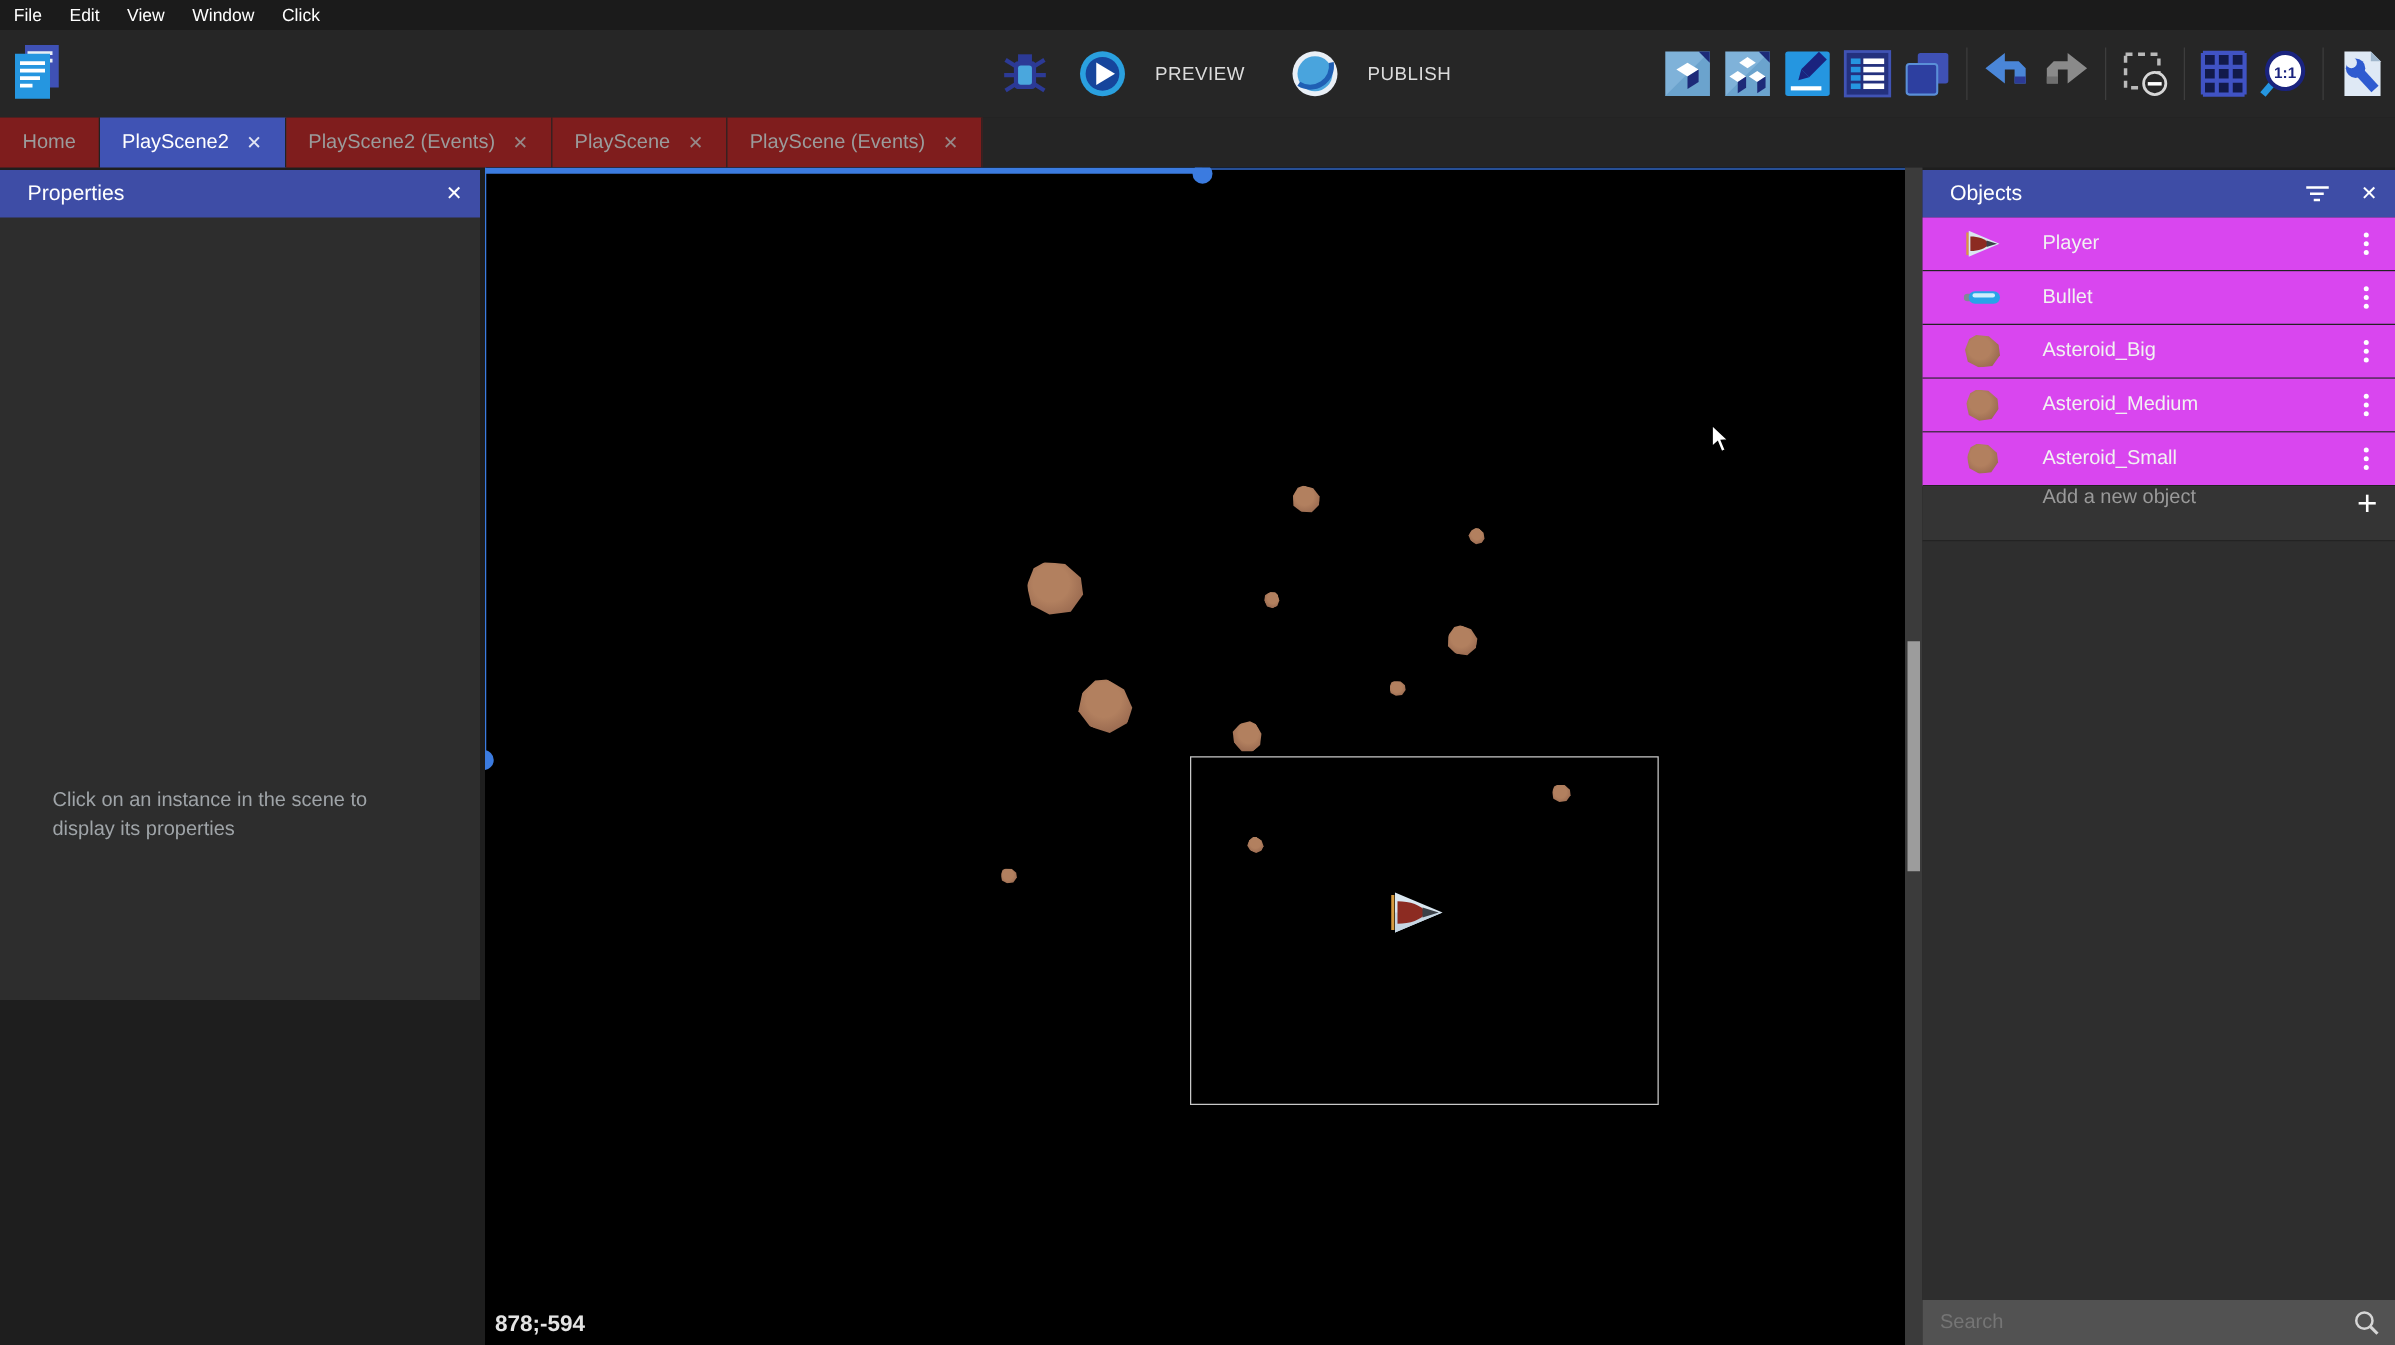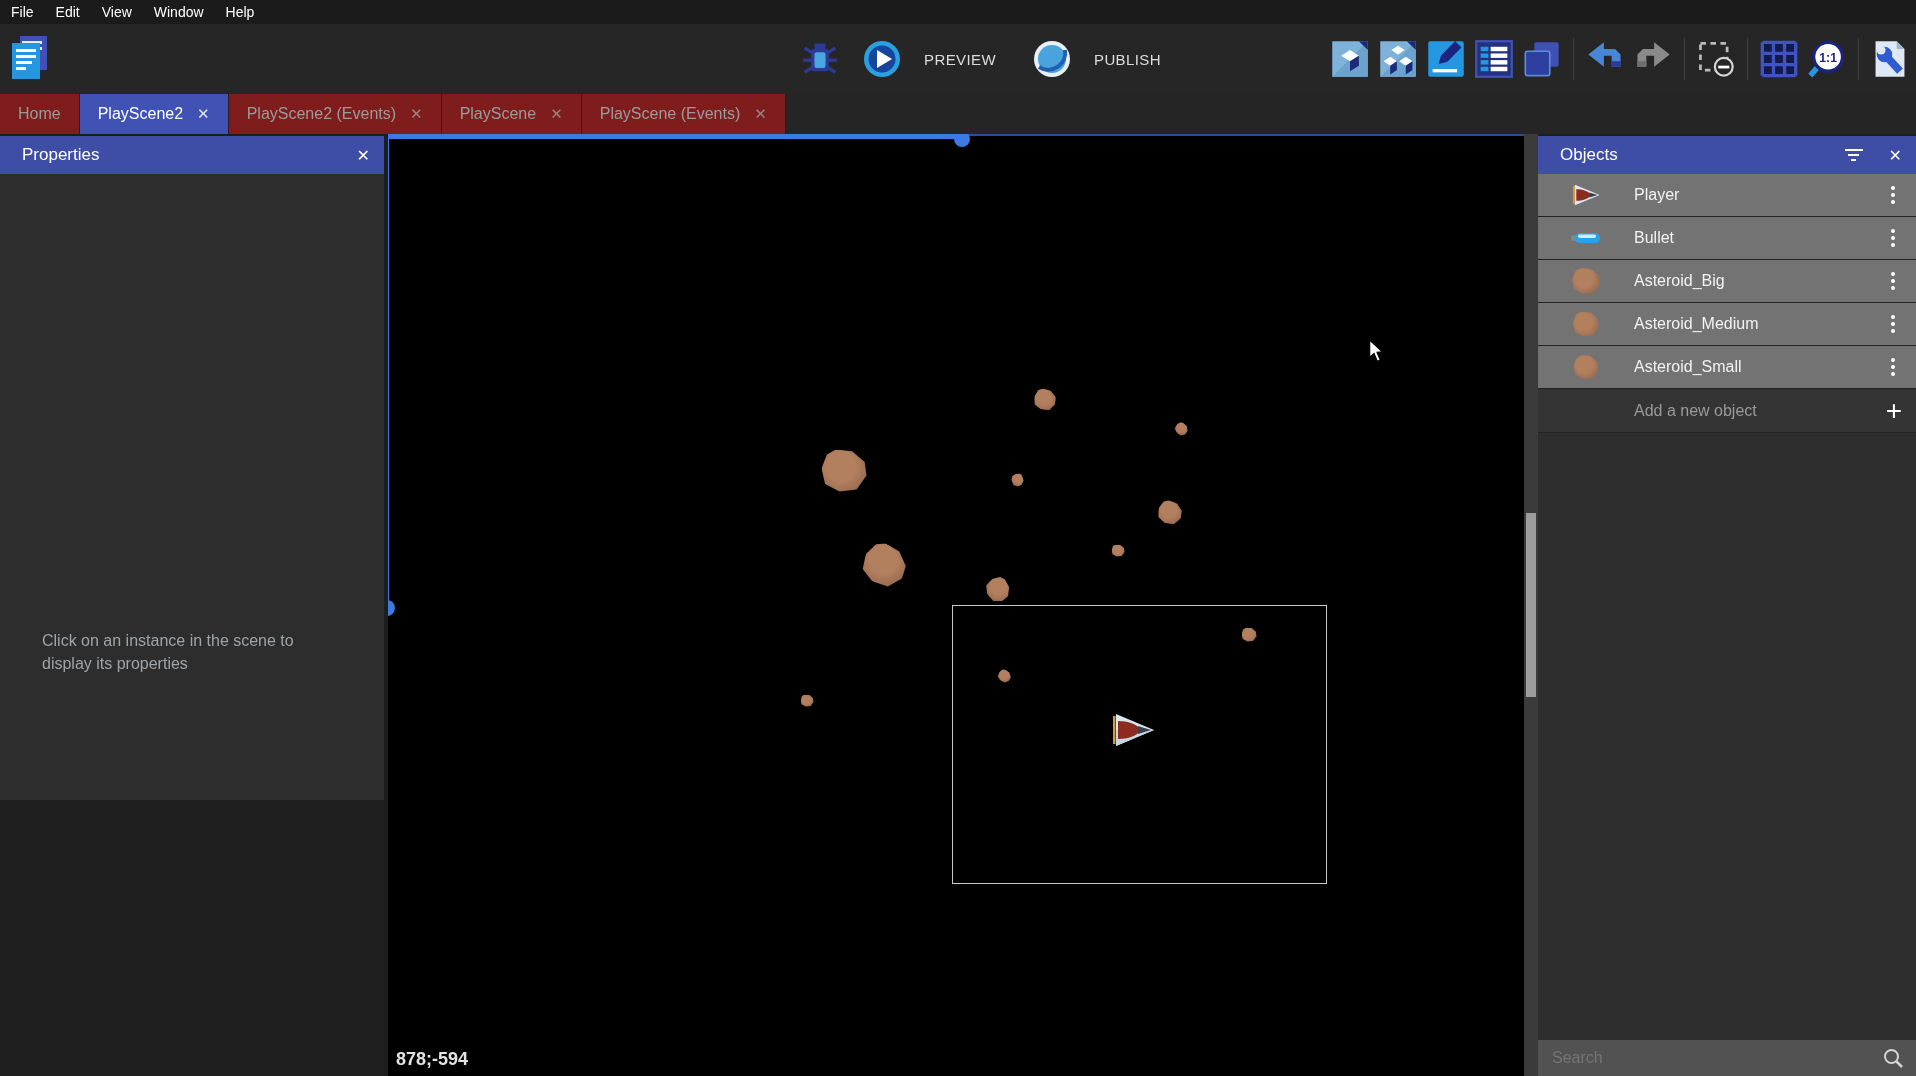--- a/index.html
+++ b/index.html
@@ -55,48 +55,48 @@
 
   .coords { position:absolute; left:8px; bottom:6px; color:#e3e3e3; font-size:18px; font-weight:bold;
             text-shadow:1px 1px 1px #000; }
 
   
   .vscroll { position:absolute; left:1524px; top:134px; width:14px; height:942px; background:#3b3b3b; }
   .vscroll .thumb { position:absolute; left:2px; top:379px; width:10px; height:184px; background:#9c9c9c; }
 
   
   .objects { position:absolute; left:1538px; top:136px; width:378px; height:940px; background:#2e2e2e; }
-  .obj-row { height:43px; background:#737373; border-bottom:1px solid #232323;
+  .obj-row { height:43px; background:#d946ef; border-bottom:1px solid #232323;
              display:flex; align-items:center; padding:0 14px 0 0; }
   .obj-ic { width:96px; display:flex; justify-content:center; align-items:center; }
   .obj-name { flex:1; color:#f2f2f2; font-size:16px; }
   .kebab { width:18px; display:flex; flex-direction:column; align-items:center; gap:3px; }
   .kebab i { width:4px; height:4px; border-radius:50%; background:#fff; }
-  .add-row { height:44px; display:flex; align-items:center; background:#343434; border-bottom:1px solid #232323; }
+  .add-row { height:44px; display:flex; align-items:flex-start; background:#343434; border-bottom:1px solid #232323; }
   .add-label { margin-left:96px; flex:1; color:#9a9a9a; font-size:16px; }
   .plus { color:#fff; font-size:28px; font-weight:300; margin-right:14px; line-height:1; }
   .search { position:absolute; left:0; bottom:0; width:378px; height:36px; background:#525252;
             display:flex; align-items:center; }
   .search input { flex:1; background:transparent; border:none; outline:none; color:#d9d9d9;
                   font-size:16px; padding-left:14px; font-family:inherit; }
 
   .fltr { display:flex; flex-direction:column; align-items:center; gap:3px; margin-right:26px; }
   .fltr i { display:block; height:2px; background:#fff; }
   .fltr i:nth-child(1){width:18px;} .fltr i:nth-child(2){width:11px;} .fltr i:nth-child(3){width:5px;}
   .hx { color:#fff; font-size:16px; }
 </style>
 </head>
 <body>
 
 <div class="menubar">
   <span class="mitem">File</span>
   <span class="mitem">Edit</span>
   <span class="mitem">View</span>
   <span class="mitem">Window</span>
-  <span class="mitem">Help</span>
+  <span class="mitem">Click</span>
 </div>
 
 <div class="toolbar">
 
   <svg class="pm-icon" viewBox="0 0 42 48">
     <rect x="12" y="2" width="27" height="34" fill="#3f51b5"></rect>
     <rect x="14" y="7" width="20" height="3" fill="#e8eef5"></rect>
     <rect x="14" y="13" width="20" height="3" fill="#e8eef5"></rect>
     <rect x="4" y="9" width="28" height="36" fill="#2596e0"></rect>
     <rect x="8" y="15" width="20" height="3" fill="#fff"></rect>

